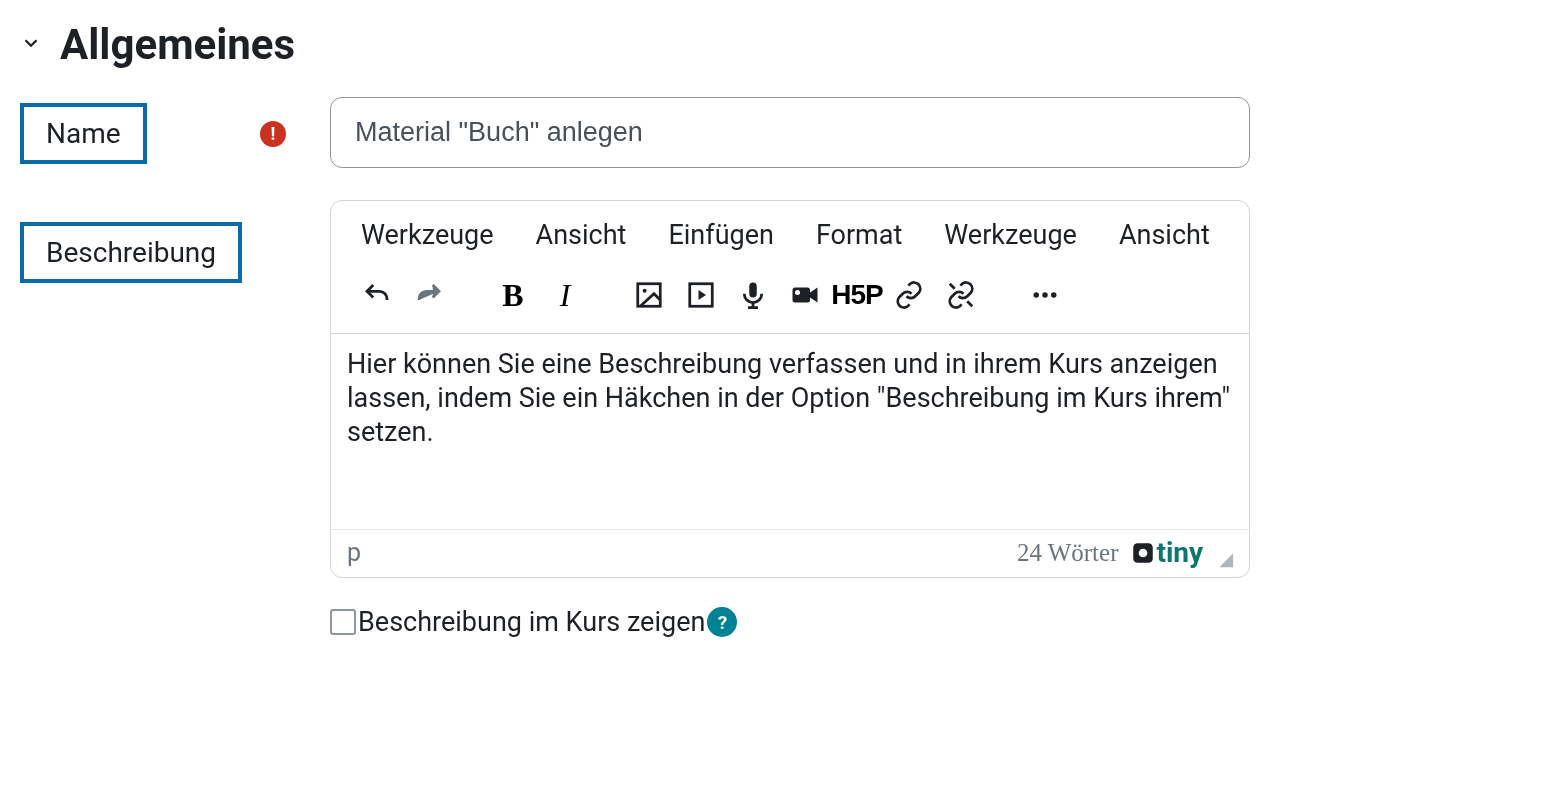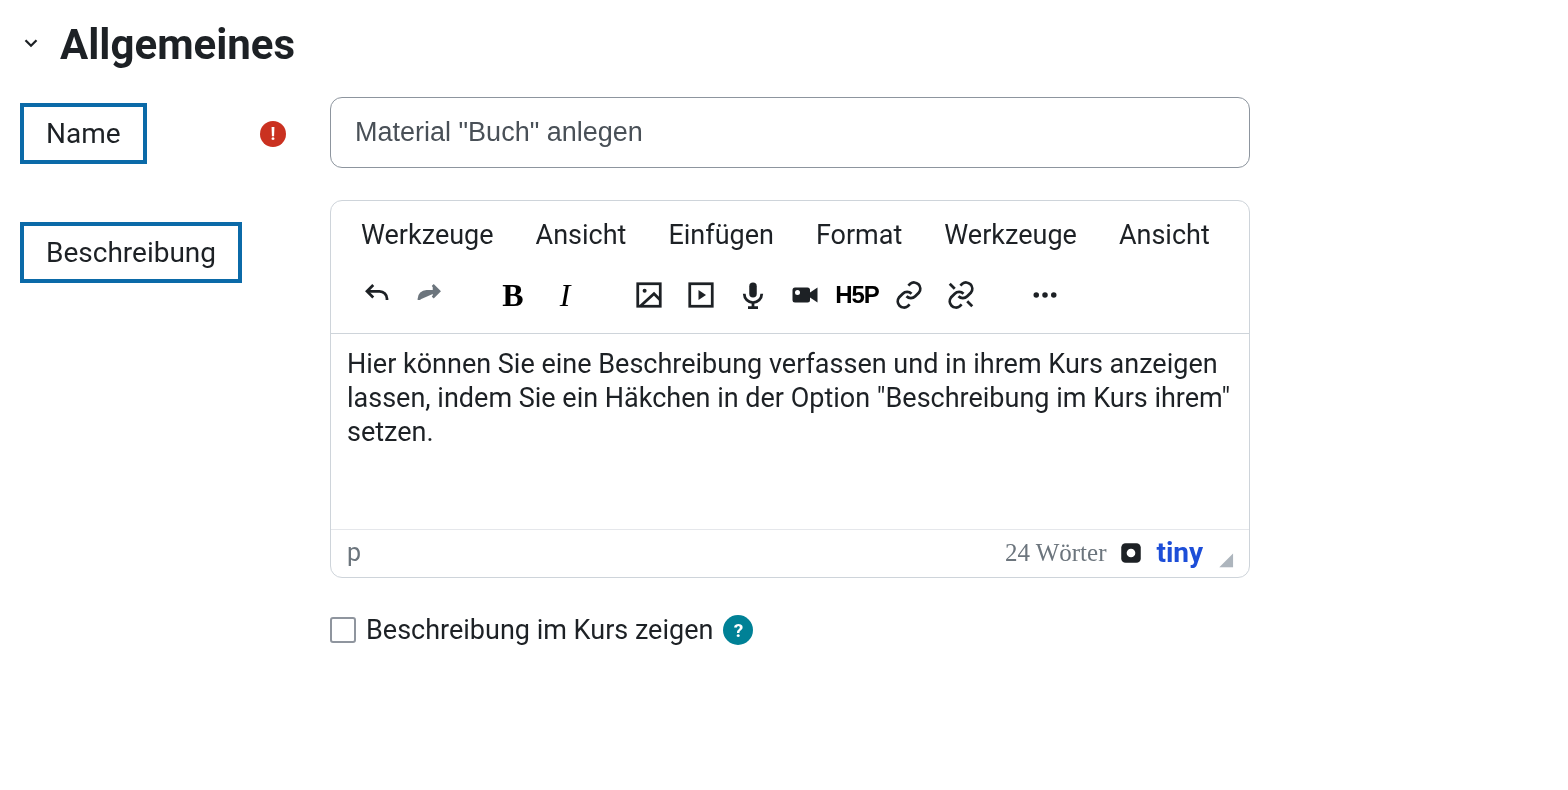--- a/index.html
+++ b/index.html
@@ -97,49 +97,49 @@
     display: flex; align-items: center; justify-content: center;
     cursor: pointer;
   }
   .tb-btn svg { width: 30px; height: 30px; }
   .tb-btn .fill-icon { fill: #1d2125; }
   .tb-btn .stroke-icon { stroke: #1d2125; stroke-width: 2.2; fill: none; }
   .tb-gray svg * { fill: #6c757d !important; stroke: #6c757d !important; }
   .tb-sep { width: 24px; }
   .bold-letter { font-family: Georgia, serif; font-weight: 700; font-size: 32px; }
   .italic-letter { font-family: Georgia, serif; font-style: italic; font-size: 32px; }
-  .h5p-label { font-family: sans-serif; font-weight: 900; font-size: 24px; letter-spacing: -1px; }
+  .h5p-label { font-family: sans-serif; font-weight: 900; font-size: 28px; letter-spacing: -1px; }
   .editor-body {
     padding: 14px 16px 80px;
     font-size: 27px;
     line-height: 1.25;
     color: #1d2125;
     min-height: 190px;
   }
   .editor-status {
     display: flex;
     align-items: center;
     padding: 6px 16px 8px;
     border-top: 1px solid #e5e7eb;
     gap: 12px;
     font-size: 25px;
     color: #6c757d;
   }
   .editor-status .path { margin-right: auto; }
   .tiny-brand {
-    display: flex; align-items: center; gap: 12px;
-    font-weight: 700; font-size: 28px; color: #1d4ed8;
+    display: flex; align-items: center; gap: 0;
+    font-weight: 700; font-size: 28px; color: #0f766e;
   }
   .tiny-brand svg { width: 26px; height: 26px; }
   .resize-handle { color: #adb5bd; font-size: 18px; margin-left: 4px; align-self: flex-end; }
   .checkbox-row {
     display: flex;
     align-items: center;
-    gap: 10px;
-    margin-top: 36px;
+    gap: 2px;
+    margin-top: 28px;
     text-align: center;
   }
   .checkbox {
     width: 26px; height: 26px;
     border: 2px solid #8f959e;
     border-radius: 3px;
     background: #fff;
   }
   .checkbox-label { font-size: 27px; color: #1d2125; }
   .help-badge {

